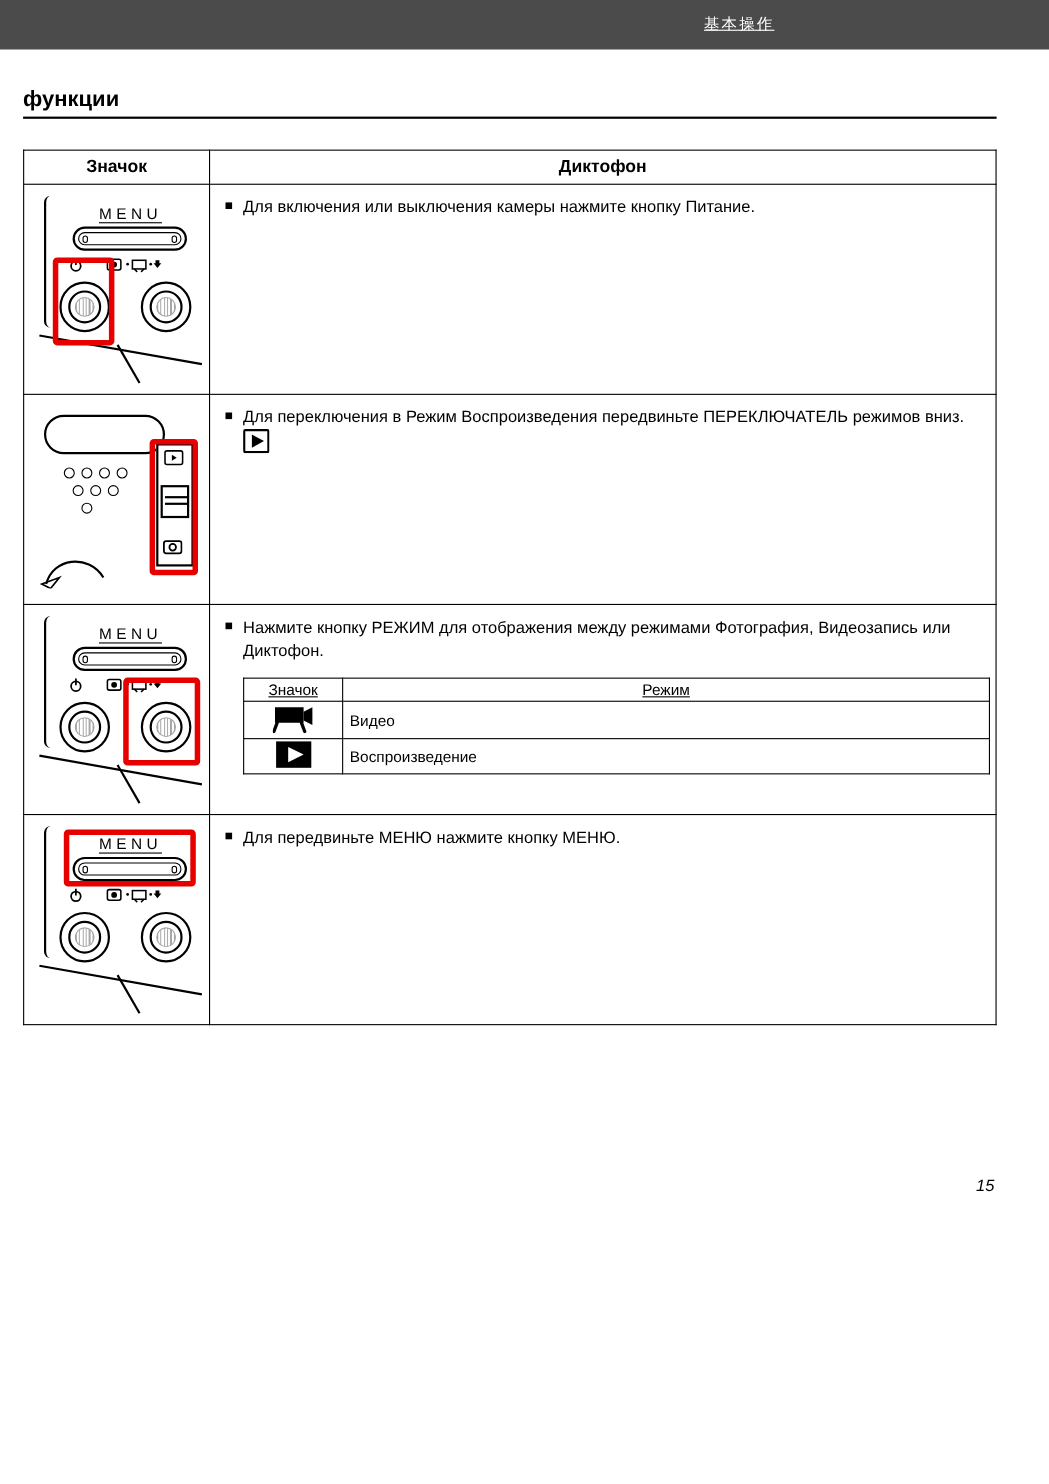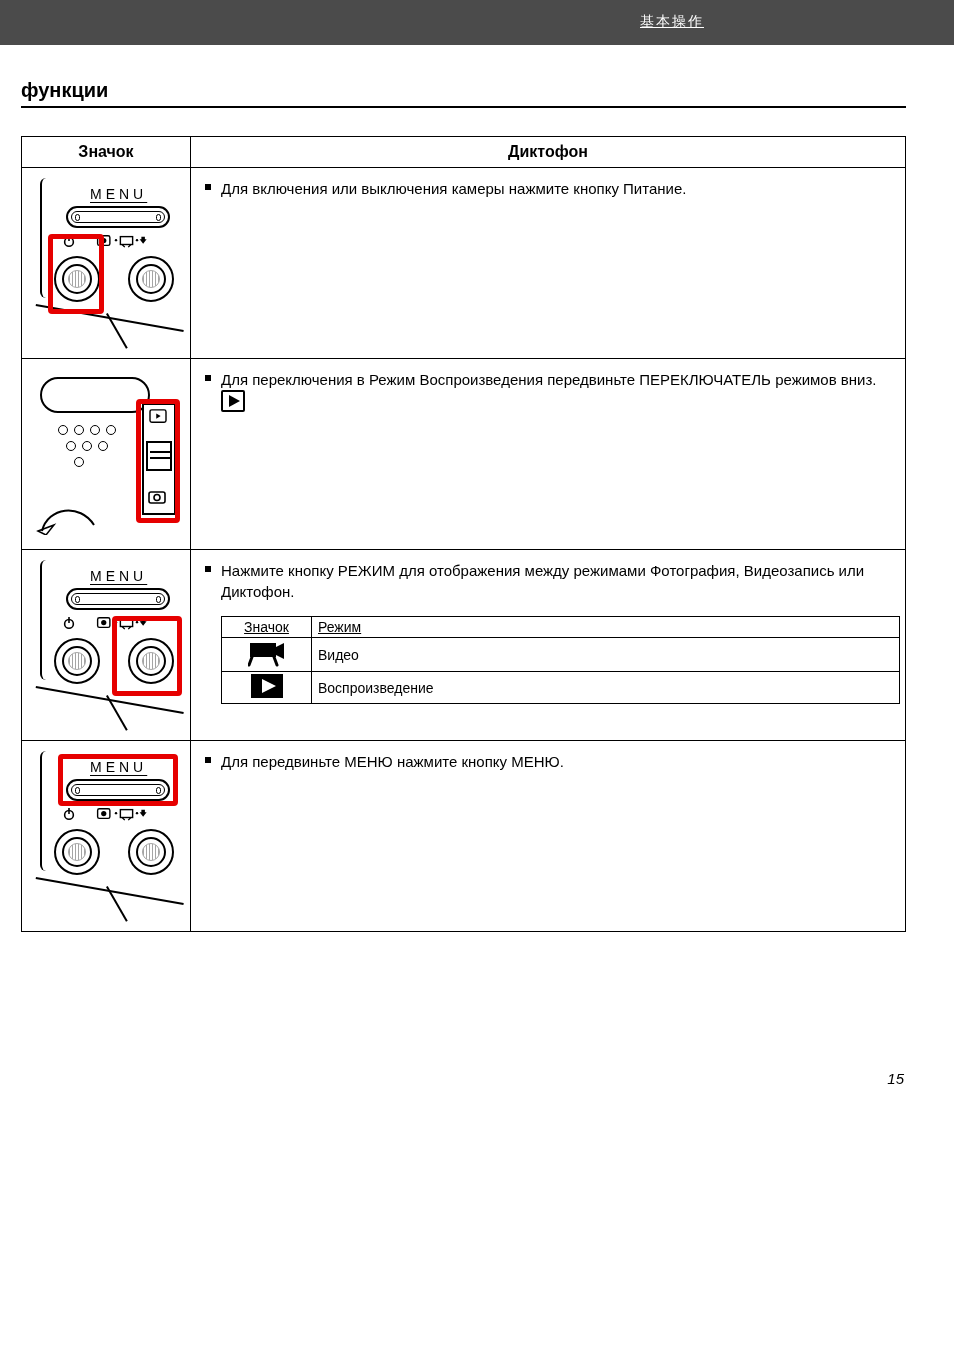--- a/index.html
+++ b/index.html
@@ -230,21 +230,21 @@
           </td>
           <td class="desccell">
             <ul>
                 <li>Нажмите кнопку РЕЖИМ для отображения между режимами Фотография, Видеозапись или Диктофон.</li>
               </ul>
 
             <table class="inner">
               <tbody>
                   <tr>
                 <th>Значок</th>
-                <th style="text-align:left;">Режим</th>
+                <th style="text-align:center;">Режим</th>
               </tr>
               <tr>
                 <td class="iconcell">
                   <svg width="38" height="28" viewBox="0 0 38 28">
                         <path d="M2 4 h26 v14 h-26 z" fill="#000"></path>
                         <path d="M28 8 l8 -4 v16 l-8 -4 z" fill="#000"></path>
                         <path d="M4 18 l-3 8 M26 18 l3 8" stroke="#000" stroke-width="3" stroke-linecap="round"></path>
                       </svg>
                 </td>
                 <td>Видео</td>

